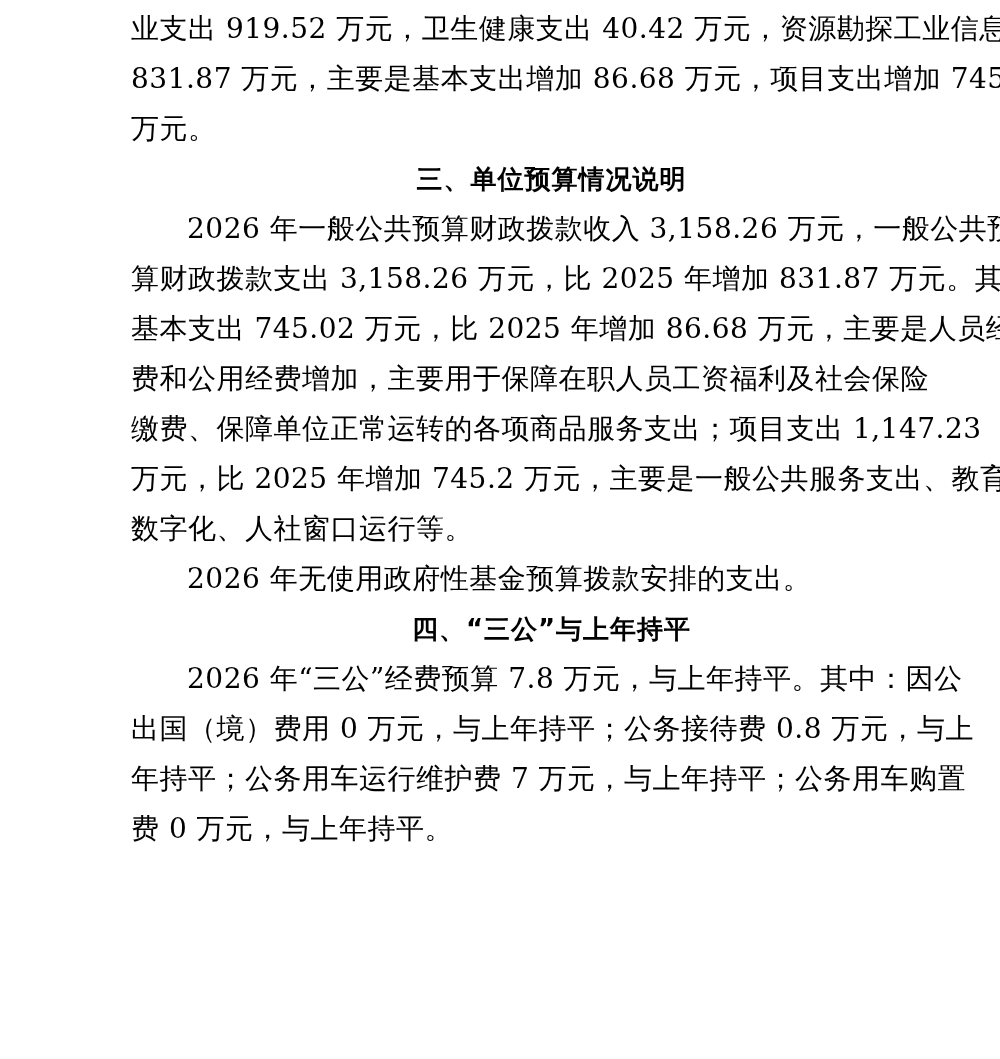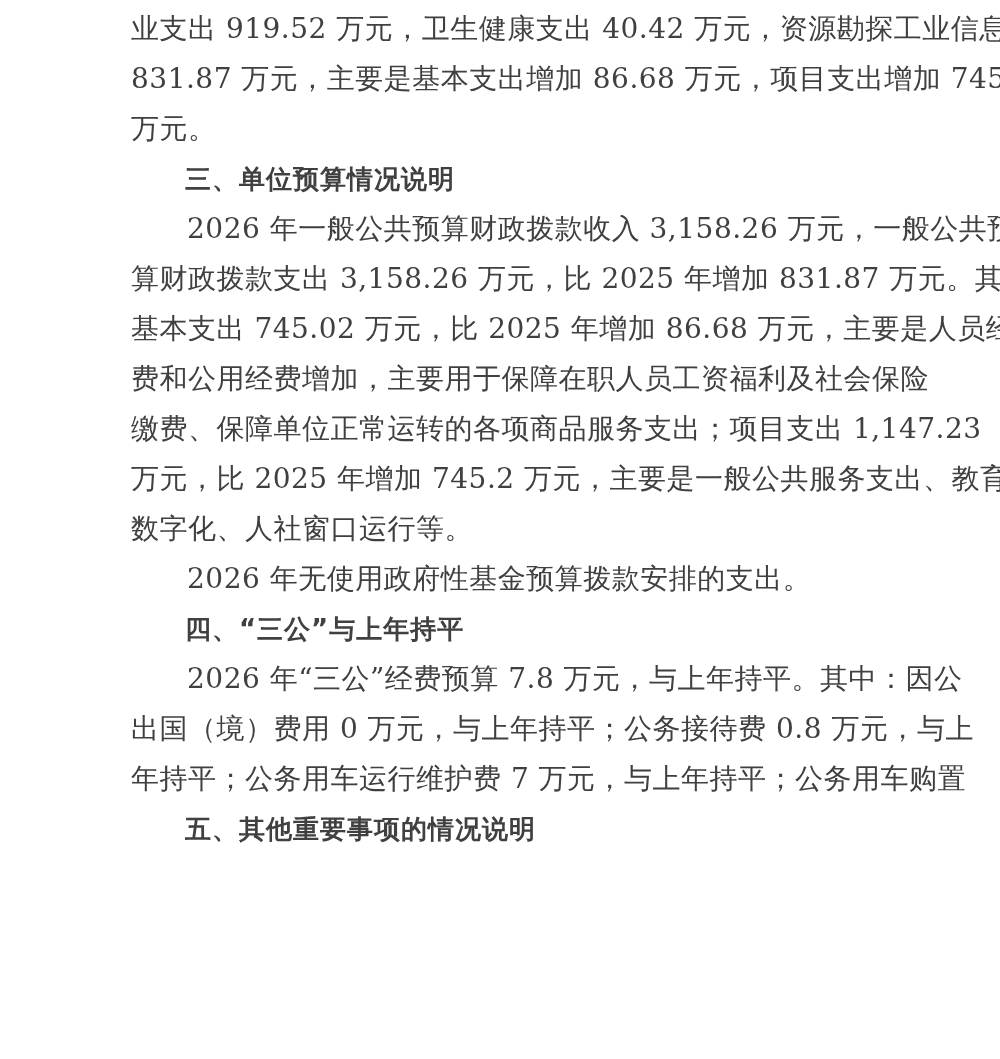--- a/index.html
+++ b/index.html
@@ -16,37 +16,38 @@
   .doc-page {
     position: absolute;
     top: 4px;
     left: 131px;
     width: 787px;
   }
   .line {
     height: 50px;
     line-height: 50px;
     font-size: 28px;
-    color: #404040;
+    color: #000000;
     font-family: "DejaVu Serif", "Liberation Serif", serif;
     white-space: nowrap;
     letter-spacing: 0.5px;
   }
   .line.justify {
     letter-spacing: 0.5px;
   }
   .line.indent {
     padding-left: 56px;
   }
   .line.heading {
     font-family: "DejaVu Sans", "Liberation Sans", sans-serif;
     font-weight: 700;
     font-size: 26px;
     letter-spacing: 1px;
     padding-left: 54px;
+    text-align: center;
   }
 </style>
 </head>
 <body>
 
 <div class="doc-page">
   <div class="line justify">业支出 919.52 万元，卫生健康支出 40.42 万元，资源勘探工业信息</div>
   <div class="line justify">831.87 万元，主要是基本支出增加 86.68 万元，项目支出增加 745.2</div>
   <div class="line">万元。</div>
   <div class="line heading">三、单位预算情况说明</div>
@@ -55,14 +56,14 @@
   <div class="line justify">基本支出 745.02 万元，比 2025 年增加 86.68 万元，主要是人员经</div>
   <div class="line justify">费和公用经费增加，主要用于保障在职人员工资福利及社会保险</div>
   <div class="line justify">缴费、保障单位正常运转的各项商品服务支出；项目支出 1,147.23</div>
   <div class="line justify">万元，比 2025 年增加 745.2 万元，主要是一般公共服务支出、教育</div>
   <div class="line">数字化、人社窗口运行等。</div>
   <div class="line indent">2026 年无使用政府性基金预算拨款安排的支出。</div>
   <div class="line heading">四、“三公”与上年持平</div>
   <div class="line justify indent">2026 年“三公”经费预算 7.8 万元，与上年持平。其中：因公</div>
   <div class="line justify">出国（境）费用 0 万元，与上年持平；公务接待费 0.8 万元，与上</div>
   <div class="line justify">年持平；公务用车运行维护费 7 万元，与上年持平；公务用车购置</div>
-  <div class="line heading">五、其他重要事项的情况说明</div>
+  <div class="line">费 0 万元，与上年持平。</div>
 </div>
 
 </body></html>

